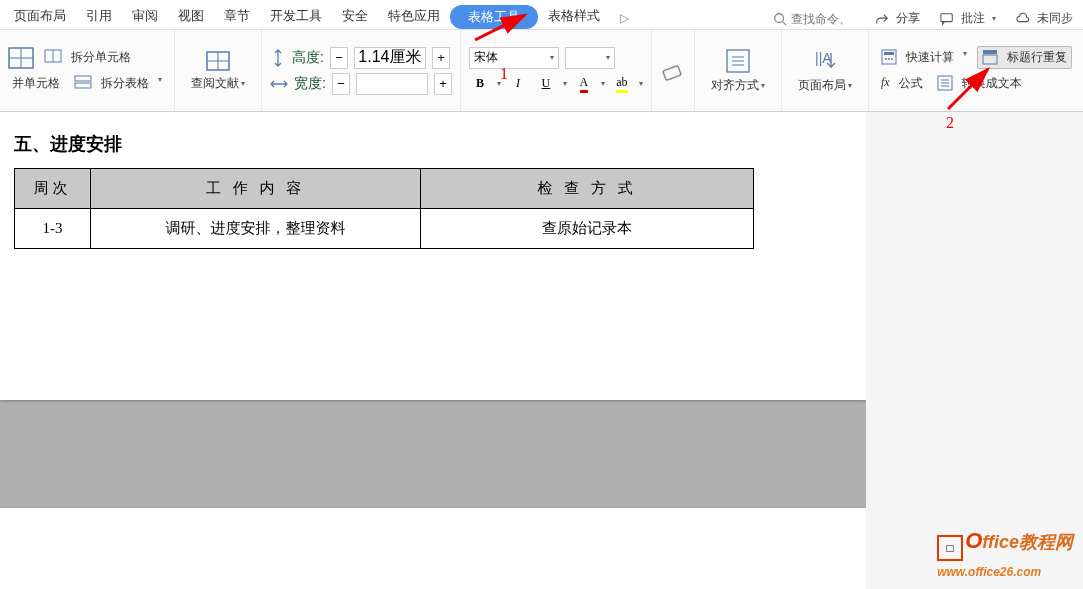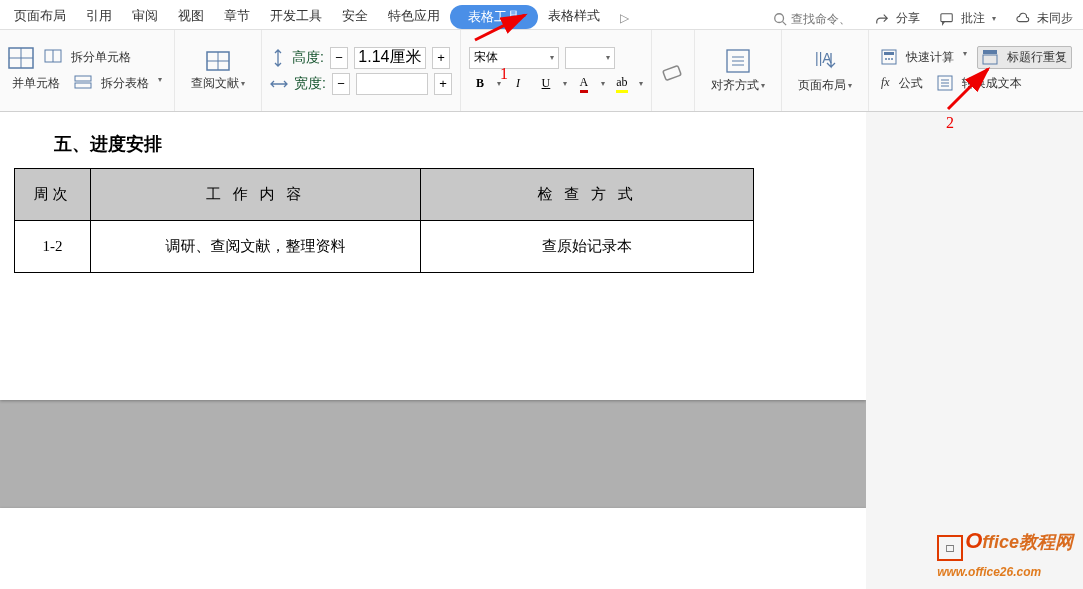--- a/index.html
+++ b/index.html
@@ -29,23 +29,23 @@
     .big-btn-label { font-size: 12px; color: #333; display: flex; align-items: center; gap: 2px; }
     .dd-caret { font-size: 8px; color: #666; }
     
     
     .doc-area { background: #b0b0b0; width: 866px; height: calc(589px - 112px); overflow: hidden; position: relative; }
     .right-panel { position: absolute; top: 112px; left: 866px; right: 0; bottom: 0; background: #f5f5f5; }
     .page { background: #fff; margin: 0; padding: 20px 14px 20px 14px; box-shadow: 0 1px 3px rgba(0,0,0,0.3); }
     .page1 { height: 288px; }
     .page-gap { height: 108px; }
     .page2 { padding-top: 110px; height: 200px; }
-    .doc-heading { font-size: 18px; font-weight: bold; margin-bottom: 12px; font-family: "SimSun", serif; margin-left: 40px; }
+    .doc-heading { font-size: 18px; font-weight: bold; margin-bottom: 12px; font-family: "SimSun", serif; }
     .doc-table { border-collapse: collapse; width: 740px; }
-    .doc-table th, .doc-table td { border: 1.5px solid #000; padding: 16px 8px; text-align: center; font-size: 15px; font-family: "SimSun", serif; }
+    .doc-table th, .doc-table td { border: 1.5px solid #000; padding: 10px 8px; text-align: center; font-size: 15px; font-family: "SimSun", serif; }
     .doc-table th { background: #c8c8c8; font-weight: normal; letter-spacing: 4px; }
     .col1 { width: 76px; }
     .col2 { width: 330px; }
     
     
     .arrow1 { position: absolute; top: 10px; left: 470px; pointer-events: none; z-index: 10; }
     .arrow2 { position: absolute; top: 64px; left: 940px; pointer-events: none; z-index: 10; }
     .anno-red { color: #e00; font-size: 16px; font-family: serif; position: absolute; }
     .watermark { position: absolute; right: 10px; bottom: 10px; text-align: left; font-weight: bold; font-style: italic; z-index: 20; }
     .wm-top { color: #d96b1f; font-size: 18px; }
@@ -277,22 +277,22 @@
   <div class="page page1">
     <div class="doc-heading">五、进度安排</div>
     <table class="doc-table">
       <tbody>
           <tr>
         <th class="col1">周次</th>
         <th class="col2">工 作 内 容</th>
         <th>检 查 方 式</th>
       </tr>
       <tr>
-        <td>1-2</td>
-        <td>调研、查阅文献，整理资料</td>
+        <td>1-3</td>
+        <td>调研、进度安排，整理资料</td>
         <td>查原始记录本</td>
       </tr>
     </tbody>
       </table>
   </div>
   <div class="page-gap"></div>
   <div class="page page2">
     
   </div>
 </div>

